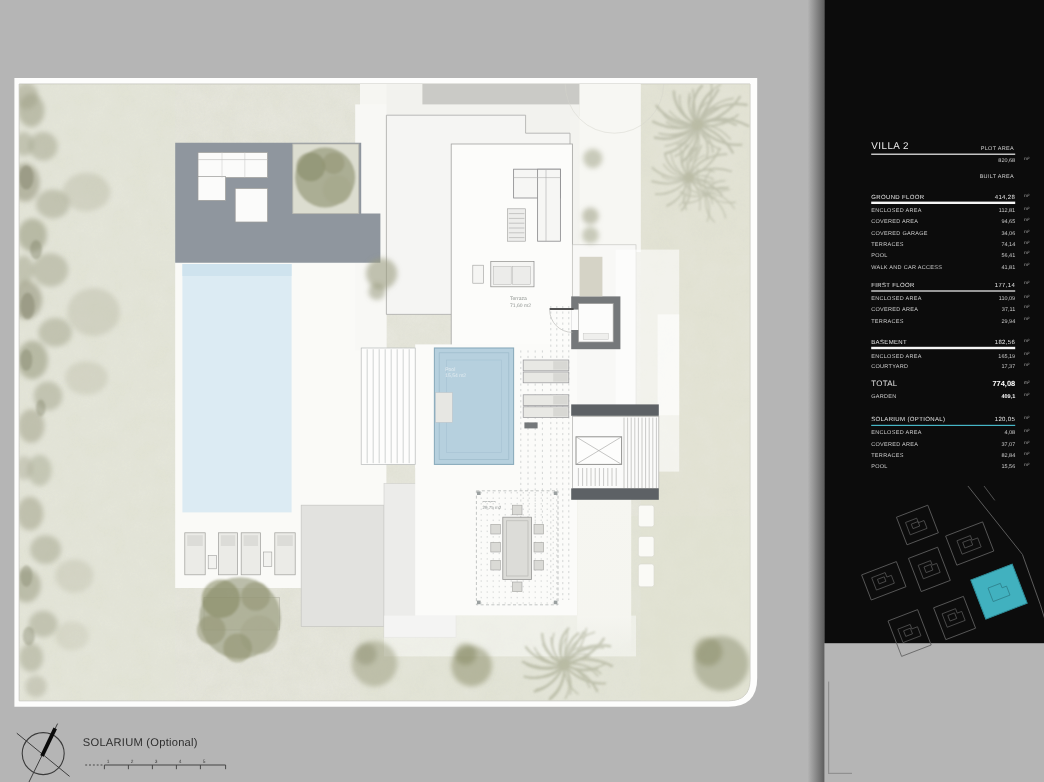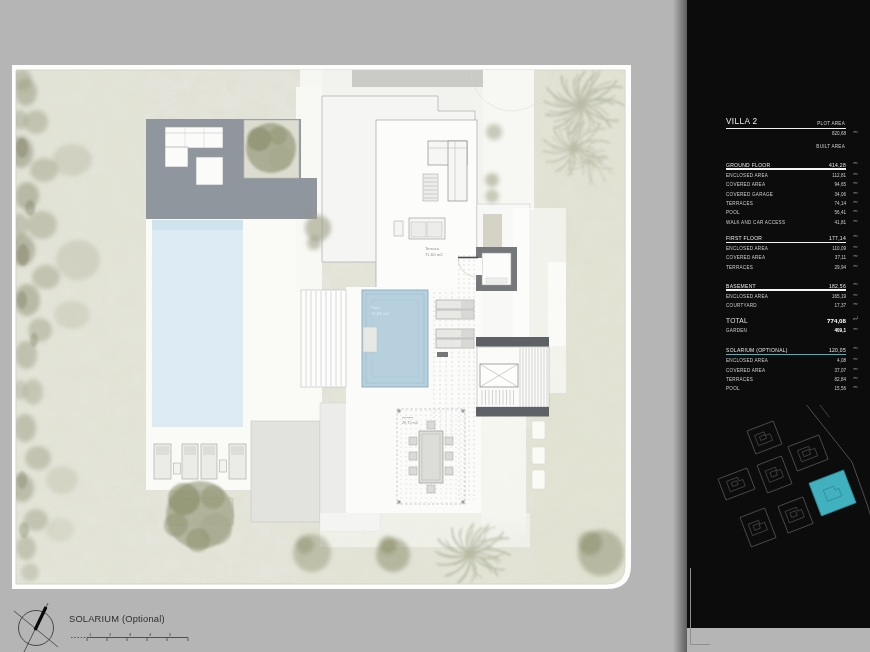--- a/index.html
+++ b/index.html
@@ -1,19 +1,19 @@
 <!DOCTYPE html>
 <html><head>
 <meta charset="utf-8">
 <style>
   html,body{margin:0;padding:0;}
   body{width:870px;height:652px;position:relative;overflow:hidden;
        background:#b5b5b5;font-family:"Liberation Sans",sans-serif;}
   .abs{position:absolute;}
-  #sidebar{left:687px;top:0;width:183px;height:628px;background:#0c0c0c;}
+  #sidebar{left:687px;top:0;width:183px;height:536px;background:#0c0c0c;}
   .sb{position:absolute;color:#d6d6d6;white-space:nowrap;}
   .lbl{font-size:4.6px;letter-spacing:.25px;color:#cbcbcb;}
   .val{font-size:4.6px;color:#cbcbcb;text-align:right;}
   .hd{font-size:5px;letter-spacing:.3px;color:#e6e6e6;}
   .un{font-size:3.8px;color:#b0b0b0;}
   .row{position:absolute;left:39px;width:132px;height:8px;}
   .row .lbl{position:absolute;left:0;top:0;}
   .row .val{position:absolute;right:12px;top:0;}
   .row .un{position:absolute;right:0;top:-1px;}
 </style>

